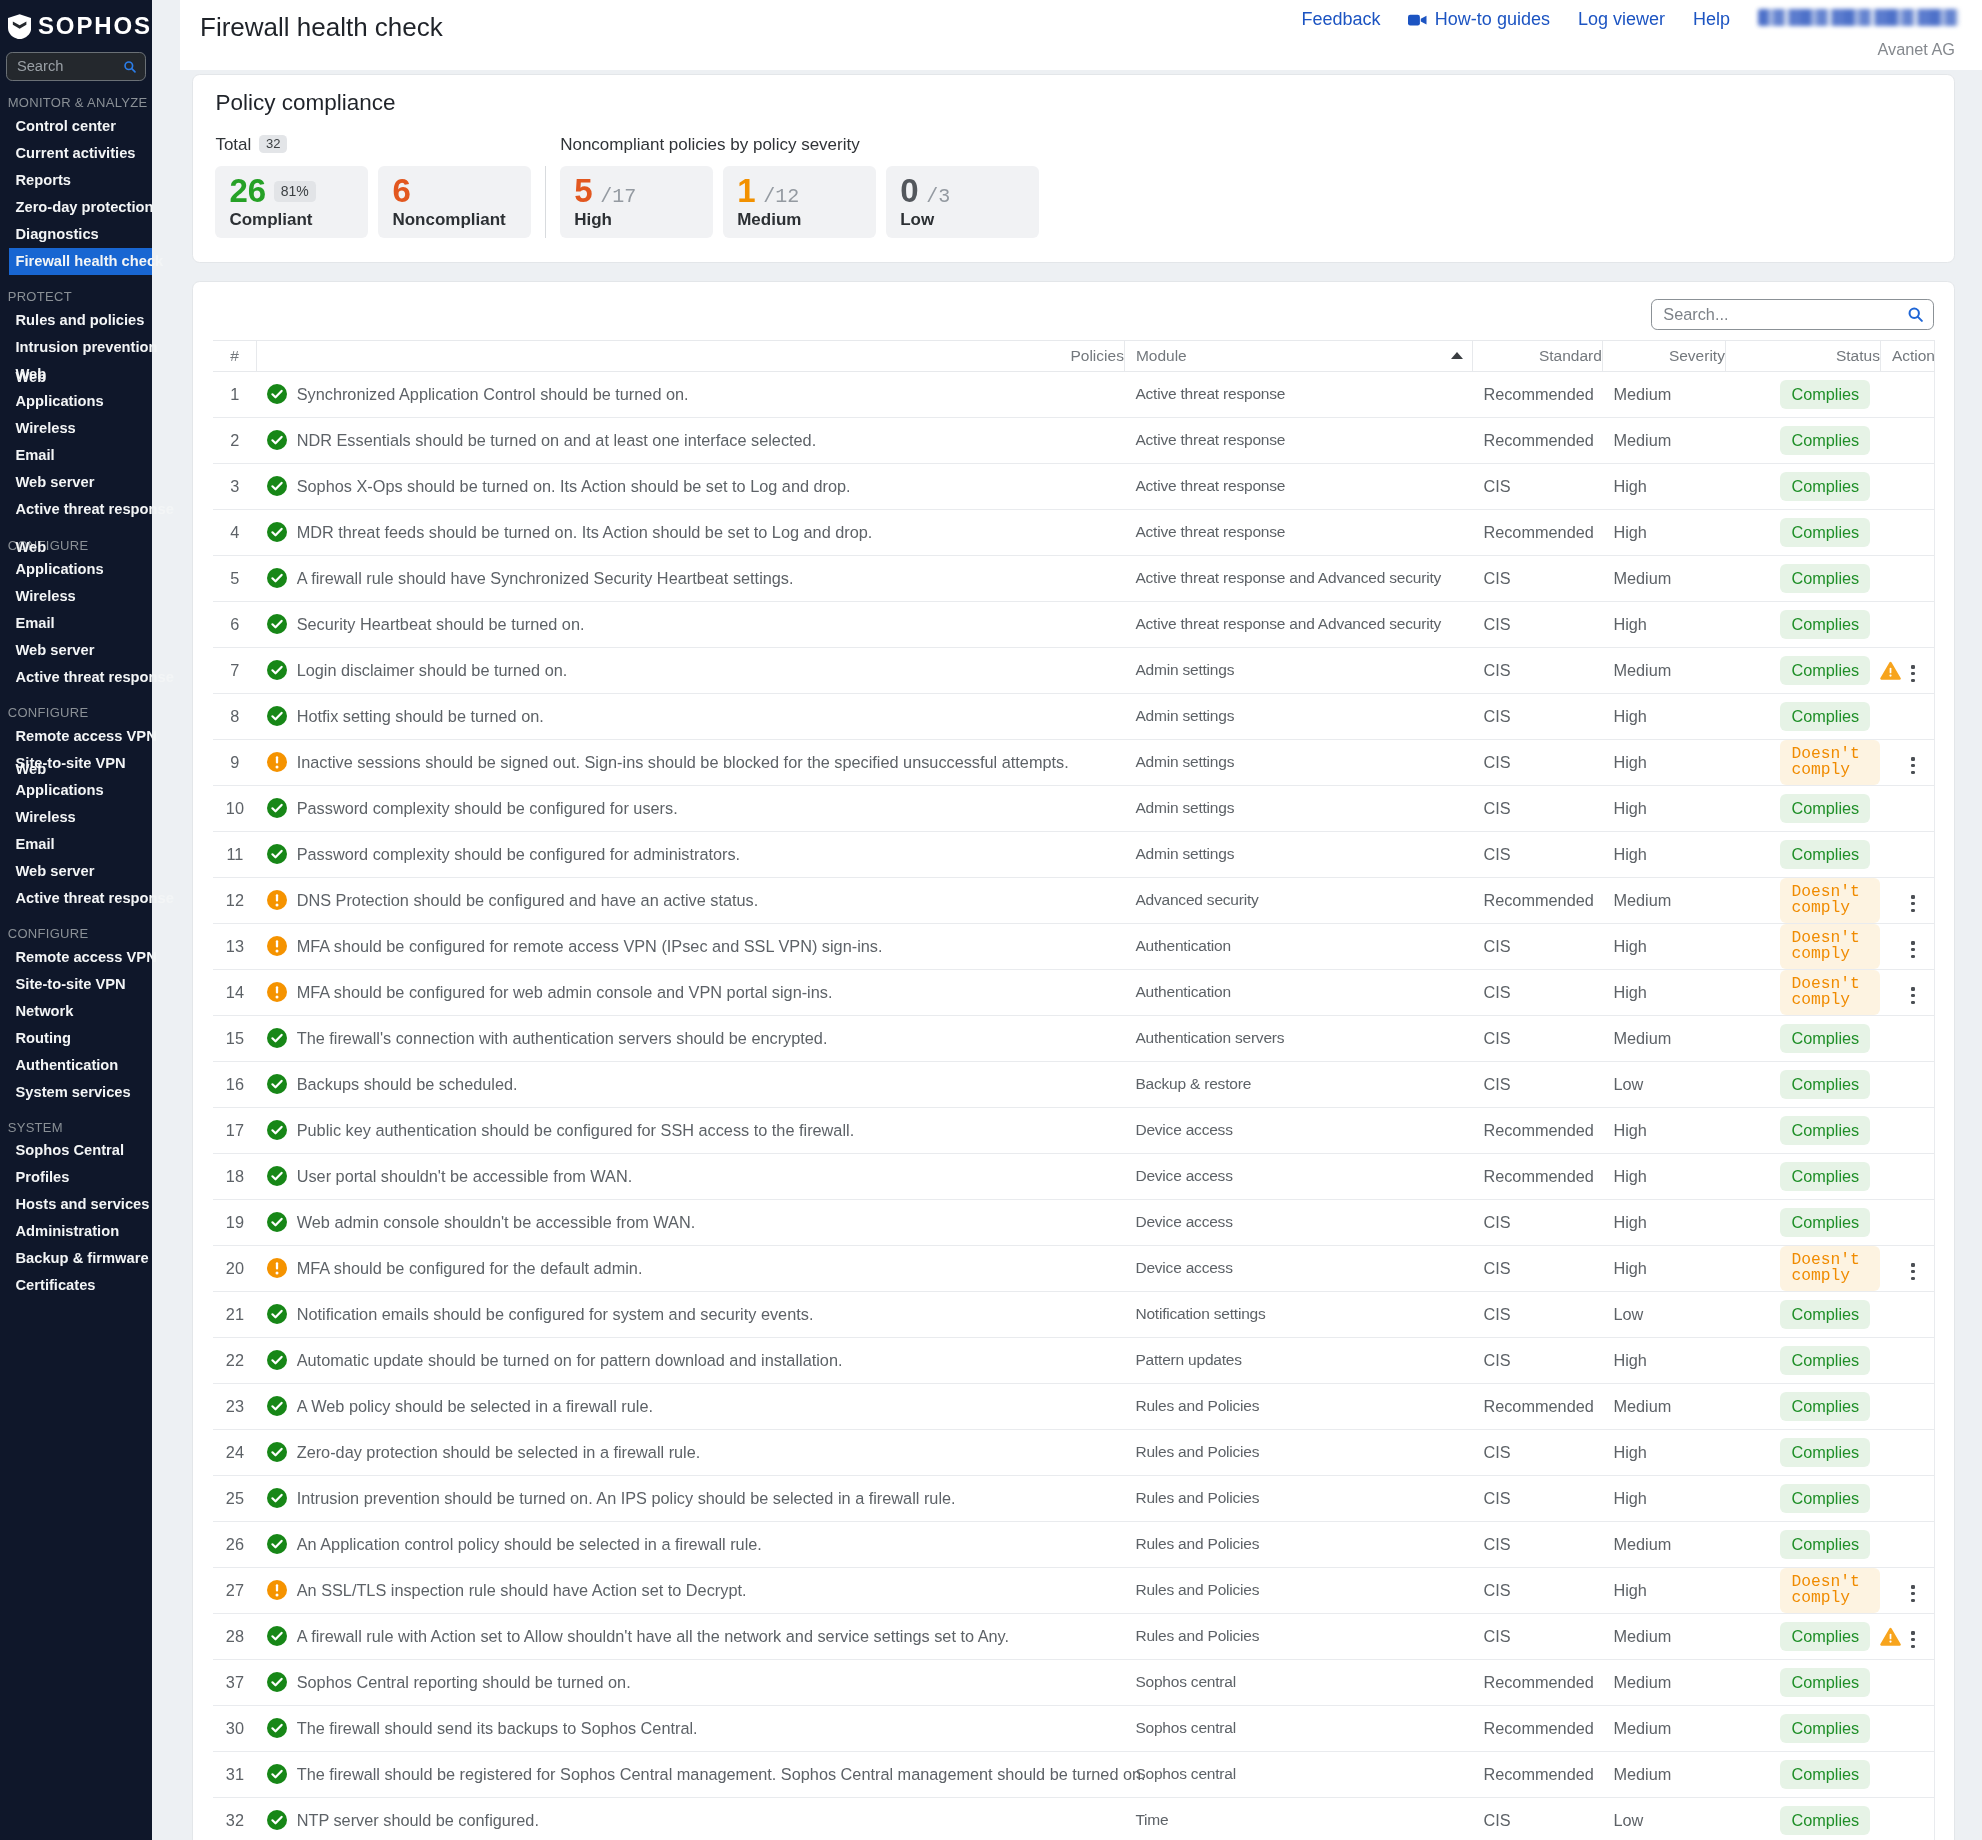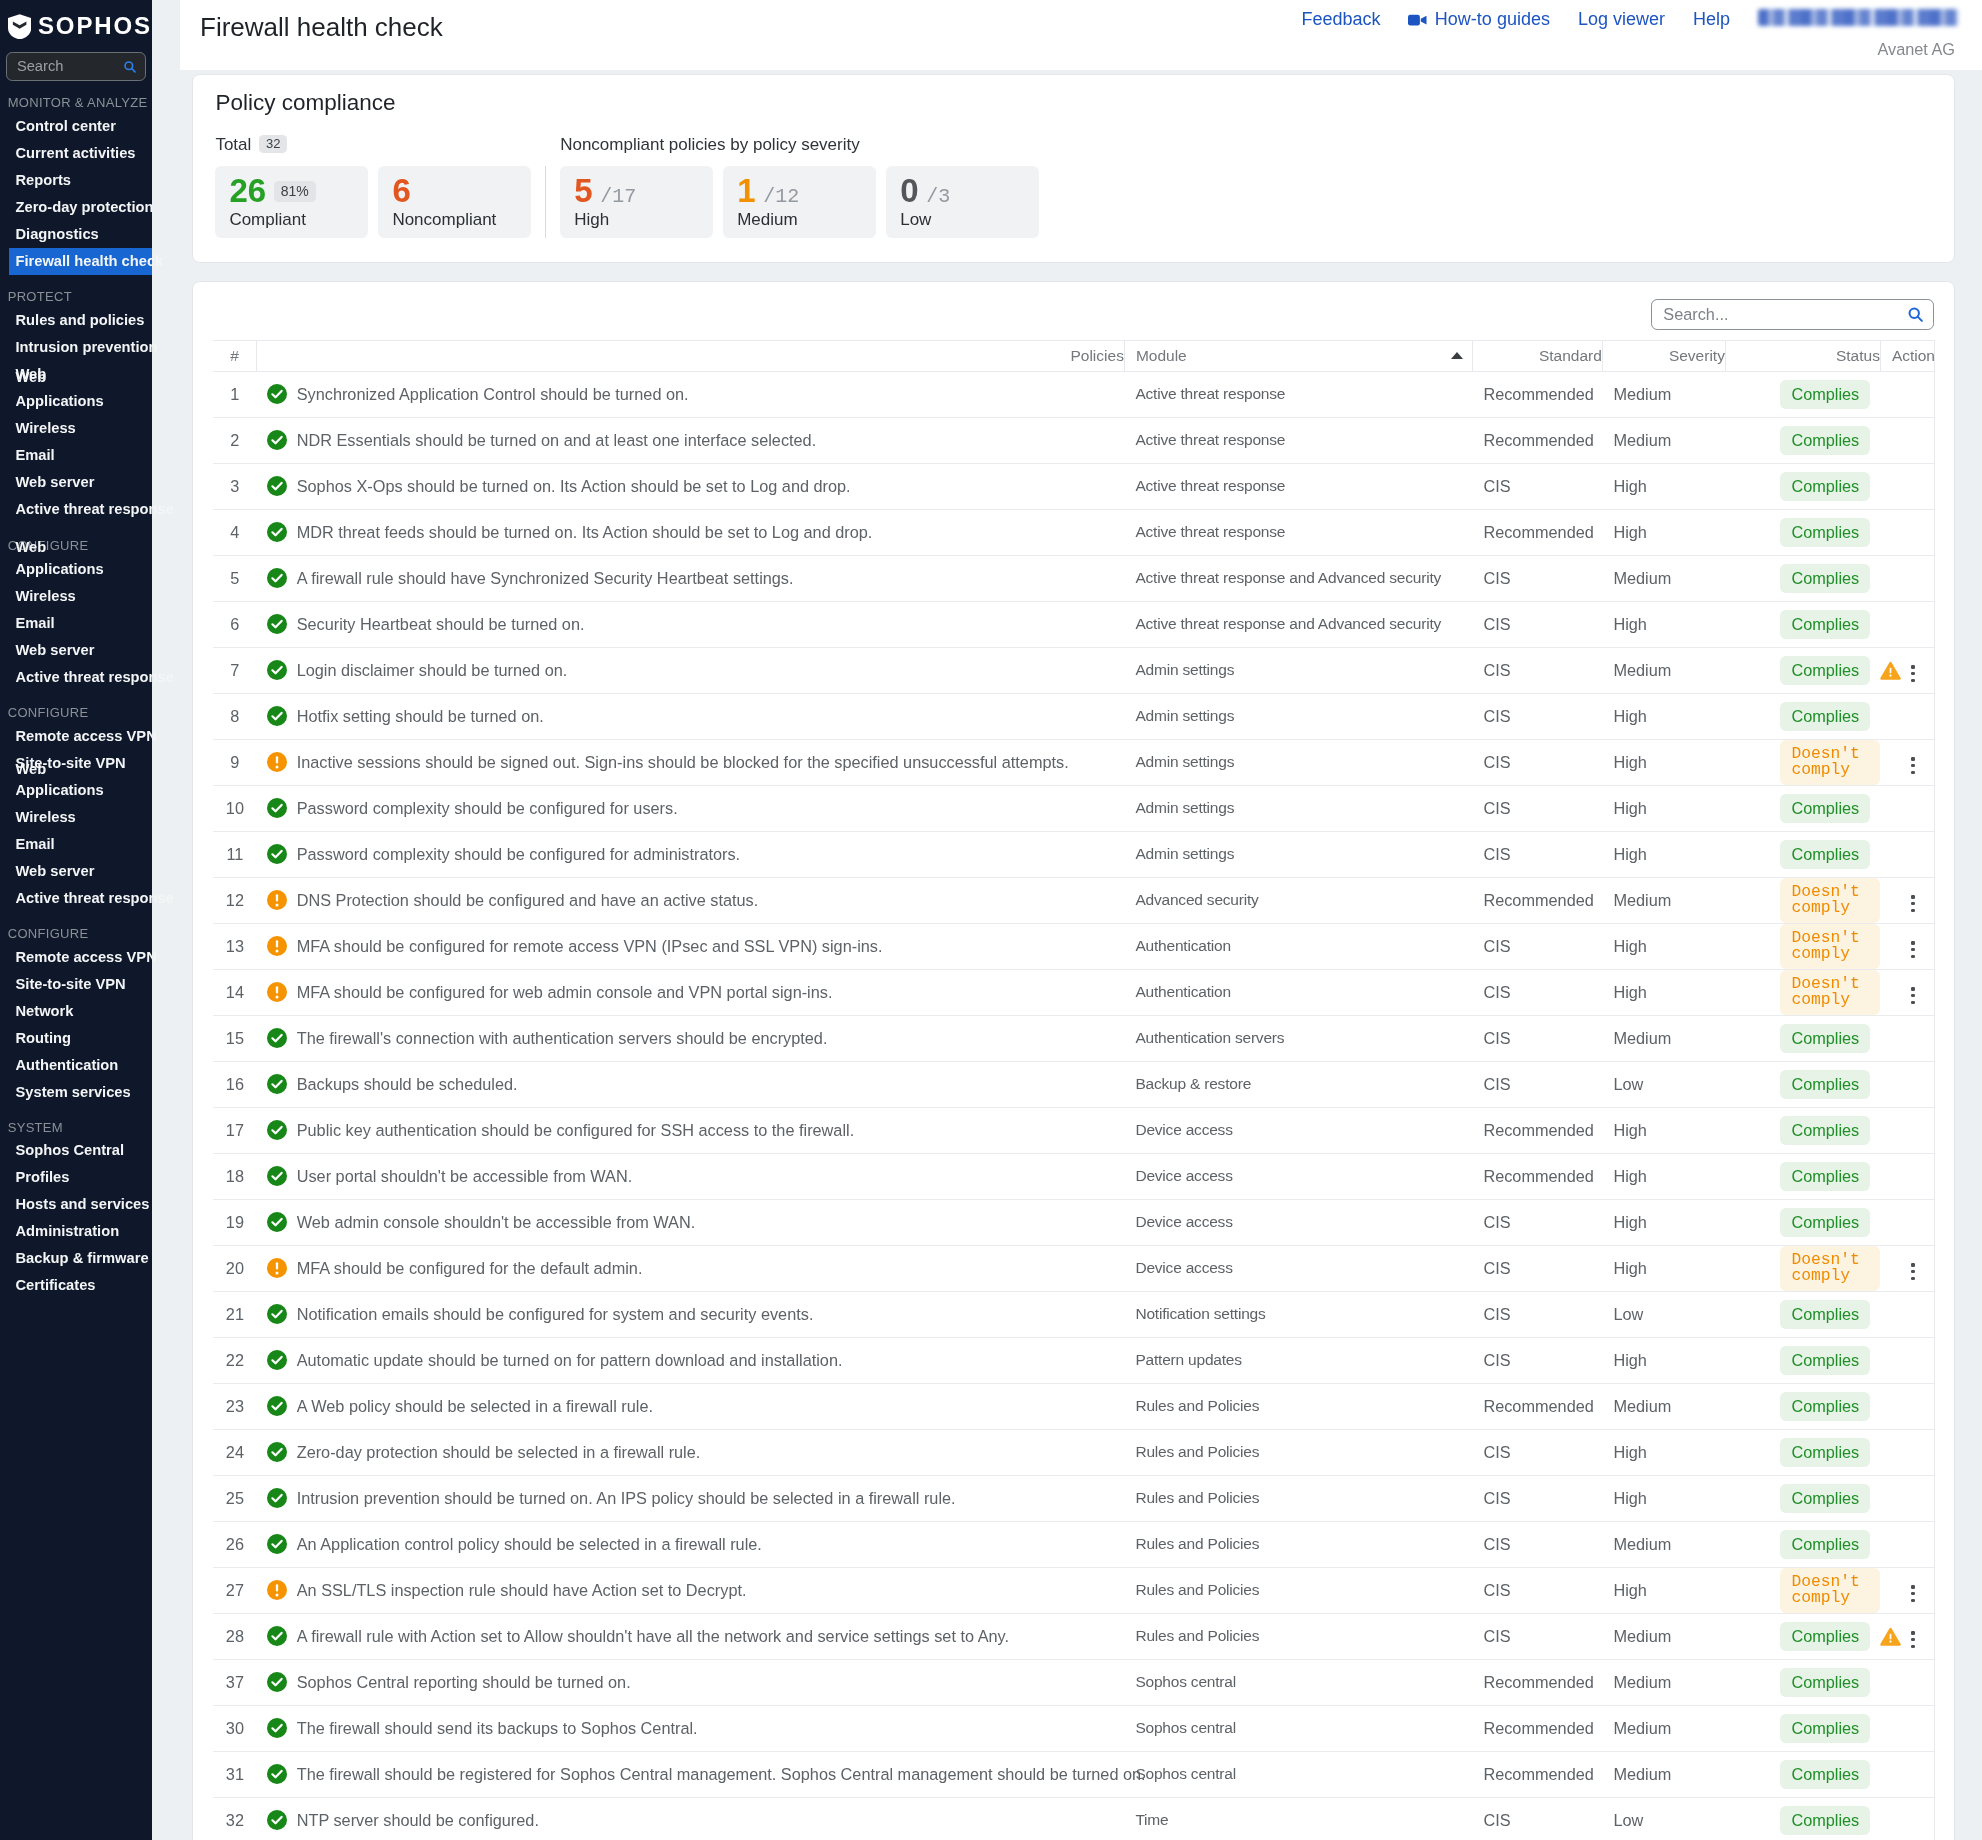--- a/index.html
+++ b/index.html
@@ -43,21 +43,21 @@
   .pc-title{font-size:22.5px;color:#1f2329;font-weight:500;}
   .pc-body{display:flex;margin-top:18.6px;}
   .pc-group-label{font-size:17px;color:#303438;height:23px;display:flex;align-items:flex-start;gap:7.7px;}
   .total-badge{background:#e3e5e8;border-radius:4.6px;padding:1.5px 7px;font-size:13px;color:#3c4043;}
   .pc-cards{display:flex;gap:10px;margin-top:7.7px;}
   .card{width:153px;min-height:72px;background:#f1f2f4;border-radius:6.2px;padding:7.7px 14px;}
   .card-num-row{display:flex;align-items:baseline;gap:7.7px;}
   .card-num{font-size:33px;font-weight:700;line-height:36px;}
   .card-suffix{font-size:20px;color:#949aa1;font-family:Liberation Mono, monospace;}
   .card-pct{background:#e2e4e7;border-radius:4.6px;padding:2.3px 7px;font-size:14px;color:#3c4043;align-self:center;}
-  .card-label{font-size:17px;color:#2c3034;margin-top:0.8px;}
+  .card-label{font-size:17px;color:#2c3034;margin-top:0.8px;font-weight:bold;}
   .pc-divider{width:0.8px;background:#d8dbde;margin:31px 14px 0 14px;height:72px;}
 
   .panel-table{margin:18.6px 28px 9.3px 12.4px;padding:0 20px 14px;}
   .search-row{display:flex;justify-content:flex-end;padding-top:17px;}
   .search-box{width:283px;height:31px;border:1.5px solid #8b9196;border-radius:6.2px;display:flex;
     align-items:center;padding:0 9.3px;background:#fff;}
   .search-box input{flex:1;border:0;outline:0;font-size:16.3px;color:#8b5cf6;}
   .search-box input::placeholder{color:#7d8288;}
 
   table{width:100%;border-collapse:collapse;table-layout:fixed;margin-top:9.3px;}

